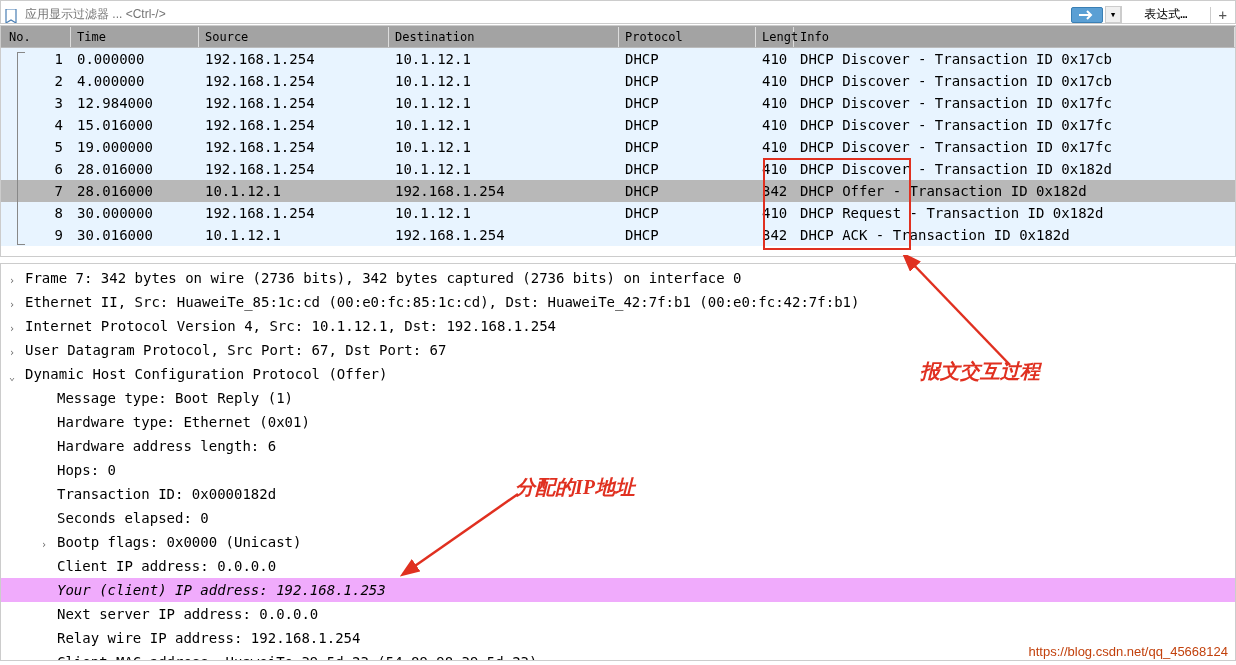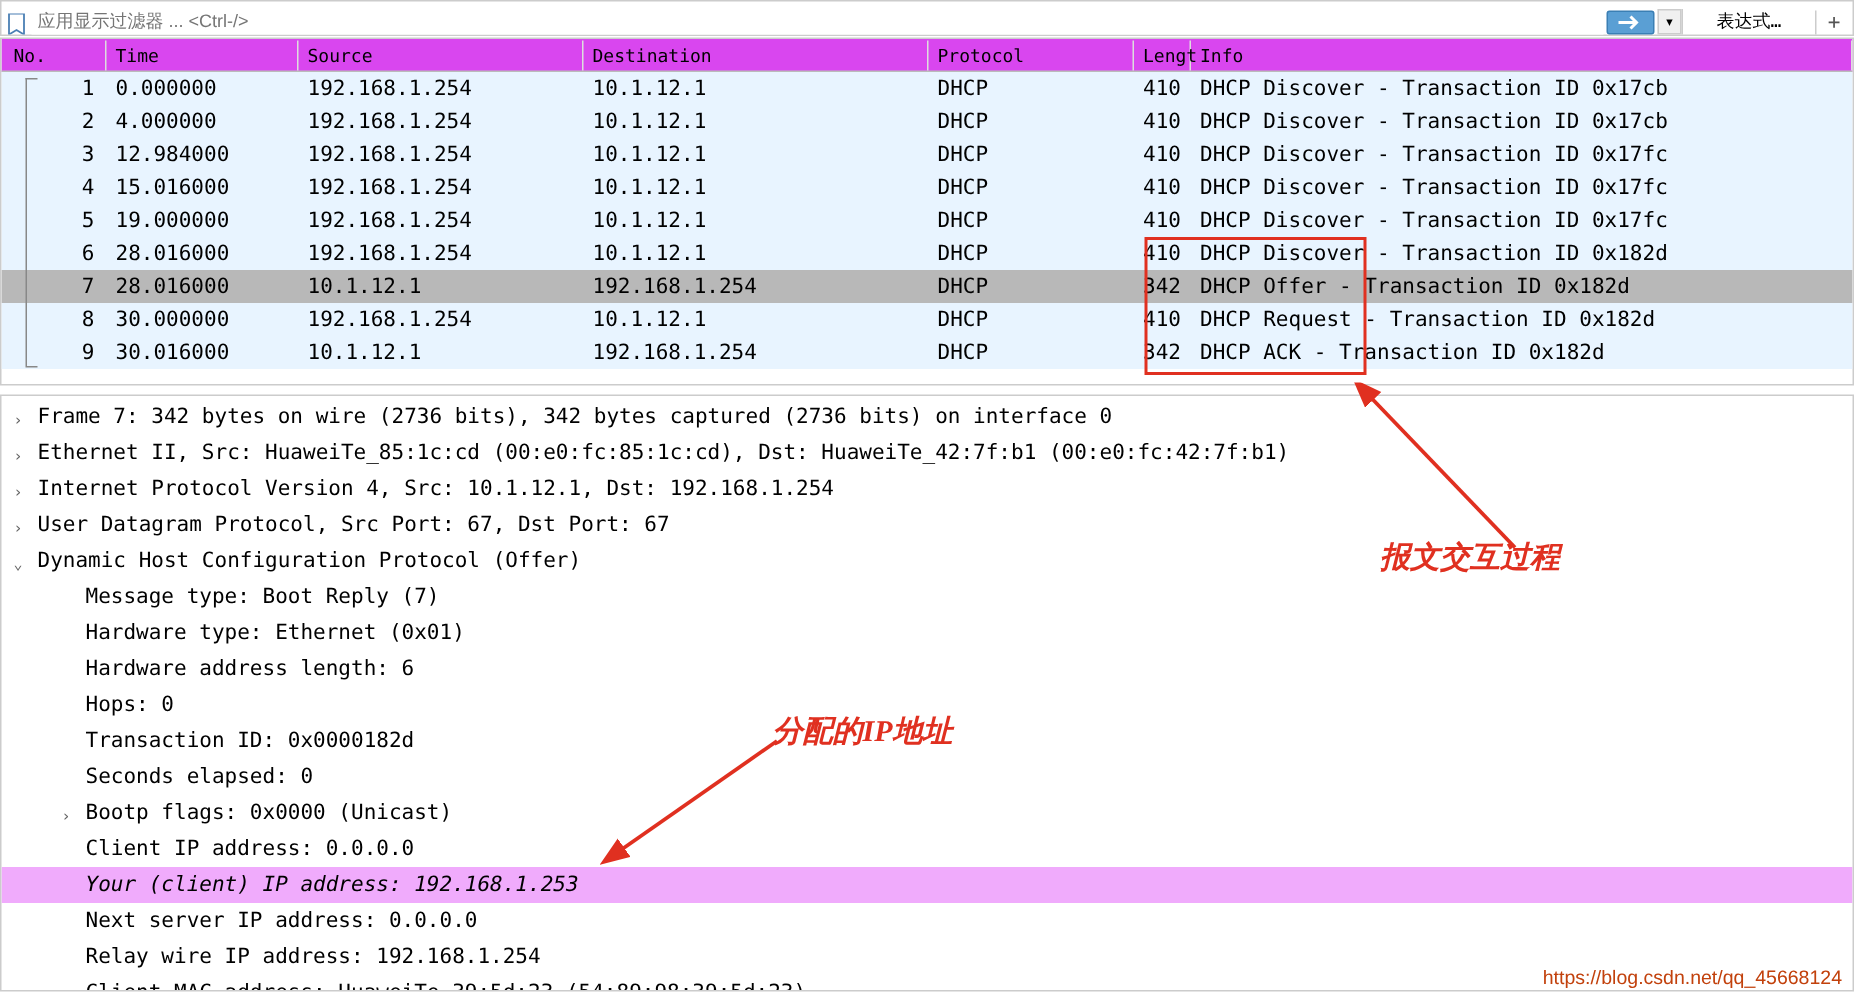--- a/index.html
+++ b/index.html
@@ -5,21 +5,21 @@
 * { margin: 0; padding: 0; box-sizing: border-box; }
 body { font-family: "Microsoft YaHei", "Consolas", monospace; font-size: 13px; background: #fff; width: 1236px; height: 665px; overflow: hidden; position: relative; }
 .toolbar { display: flex; align-items: flex-end; border: 1px solid #ccc; height: 24px; background: #fff; }
 .bookmark-icon { width: 14px; height: 14px; margin: 0 3px; display: flex; align-items: center; justify-content: center; }
 .filter-input { flex: 1; border: none; outline: none; font-size: 12px; color: #888; padding: 2px 4px; font-family: "Microsoft YaHei", sans-serif; }
 .arrow-btn { background: #5a9fd4; border: 1px solid #3a7fb4; padding: 1px 6px; margin: 0 2px; display: flex; align-items: center; border-radius: 2px; }
 .dropdown-btn { background: #f0f0f0; border: 1px solid #ccc; padding: 1px 4px; font-size: 11px; }
 .expr-label { padding: 0 22px; font-size: 12px; border-left: 1px solid #ccc; }
 .plus-btn { padding: 0 8px; border-left: 1px solid #ccc; font-size: 14px; color: #555; }
 .packet-list { border: 1px solid #ccc; margin-top: 1px; height: 232px; overflow: hidden; position: relative; }
-.packet-header { display: flex; background: #d946ef; border-bottom: 1px solid #bbb; font-size: 12px; height: 22px; align-items: center; }
+.packet-header { display: flex; background: #a3a3a3; border-bottom: 1px solid #bbb; font-size: 12px; height: 22px; align-items: center; }
 .packet-header > div { border-right: 1px solid #ddd; padding: 3px 6px; }
 .col-no { width: 70px; text-align: left; padding-left: 8px !important; }
 .col-time { width: 128px; }
 .col-src { width: 190px; }
 .col-dst { width: 230px; }
 .col-proto { width: 137px; }
 .col-len { width: 38px; }
 .col-info { flex: 1; font-family: Consolas, monospace; }
 .packet-rows { font-family: Consolas, monospace; font-size: 14px; }
 .packet-row { display: flex; height: 22px; align-items: center; background: #e8f4ff; position: relative; }
@@ -164,21 +164,21 @@
     <div class="tree-h" style="left: 16px; top: 26px; width: 8px;"></div>
     <div class="tree-h" style="left: 16px; top: 218px; width: 8px;"></div>
   </div>
 
 <div class="details-pane" id="details-pane">
     <div class="detail-line lv1"><span class="expander">›</span><span>Frame 7: 342 bytes on wire (2736 bits), 342 bytes captured (2736 bits) on interface 0</span></div>
     <div class="detail-line lv1"><span class="expander">›</span><span>Ethernet II, Src: HuaweiTe_85:1c:cd (00:e0:fc:85:1c:cd), Dst: HuaweiTe_42:7f:b1 (00:e0:fc:42:7f:b1)</span></div>
     <div class="detail-line lv1"><span class="expander">›</span><span>Internet Protocol Version 4, Src: 10.1.12.1, Dst: 192.168.1.254</span></div>
     <div class="detail-line lv1"><span class="expander">›</span><span>User Datagram Protocol, Src Port: 67, Dst Port: 67</span></div>
     <div class="detail-line lv1"><span class="expander">⌄</span><span>Dynamic Host Configuration Protocol (Offer)</span></div>
-    <div class="detail-line lv2"><span>Message type: Boot Reply (7)</span></div>
+    <div class="detail-line lv2"><span>Message type: Boot Reply (1)</span></div>
     <div class="detail-line lv2"><span>Hardware type: Ethernet (0x01)</span></div>
     <div class="detail-line lv2"><span>Hardware address length: 6</span></div>
     <div class="detail-line lv2"><span>Hops: 0</span></div>
     <div class="detail-line lv2"><span>Transaction ID: 0x0000182d</span></div>
     <div class="detail-line lv2"><span>Seconds elapsed: 0</span></div>
     <div class="detail-line lv2"><span class="expander lv2">›</span><span>Bootp flags: 0x0000 (Unicast)</span></div>
     <div class="detail-line lv2"><span>Client IP address: 0.0.0.0</span></div>
     <div class="detail-line lv2 highlighted"><span>Your (client) IP address: 192.168.1.253</span></div>
     <div class="detail-line lv2"><span>Next server IP address: 0.0.0.0</span></div>
     <div class="detail-line lv2"><span>Relay wire IP address: 192.168.1.254</span></div>

